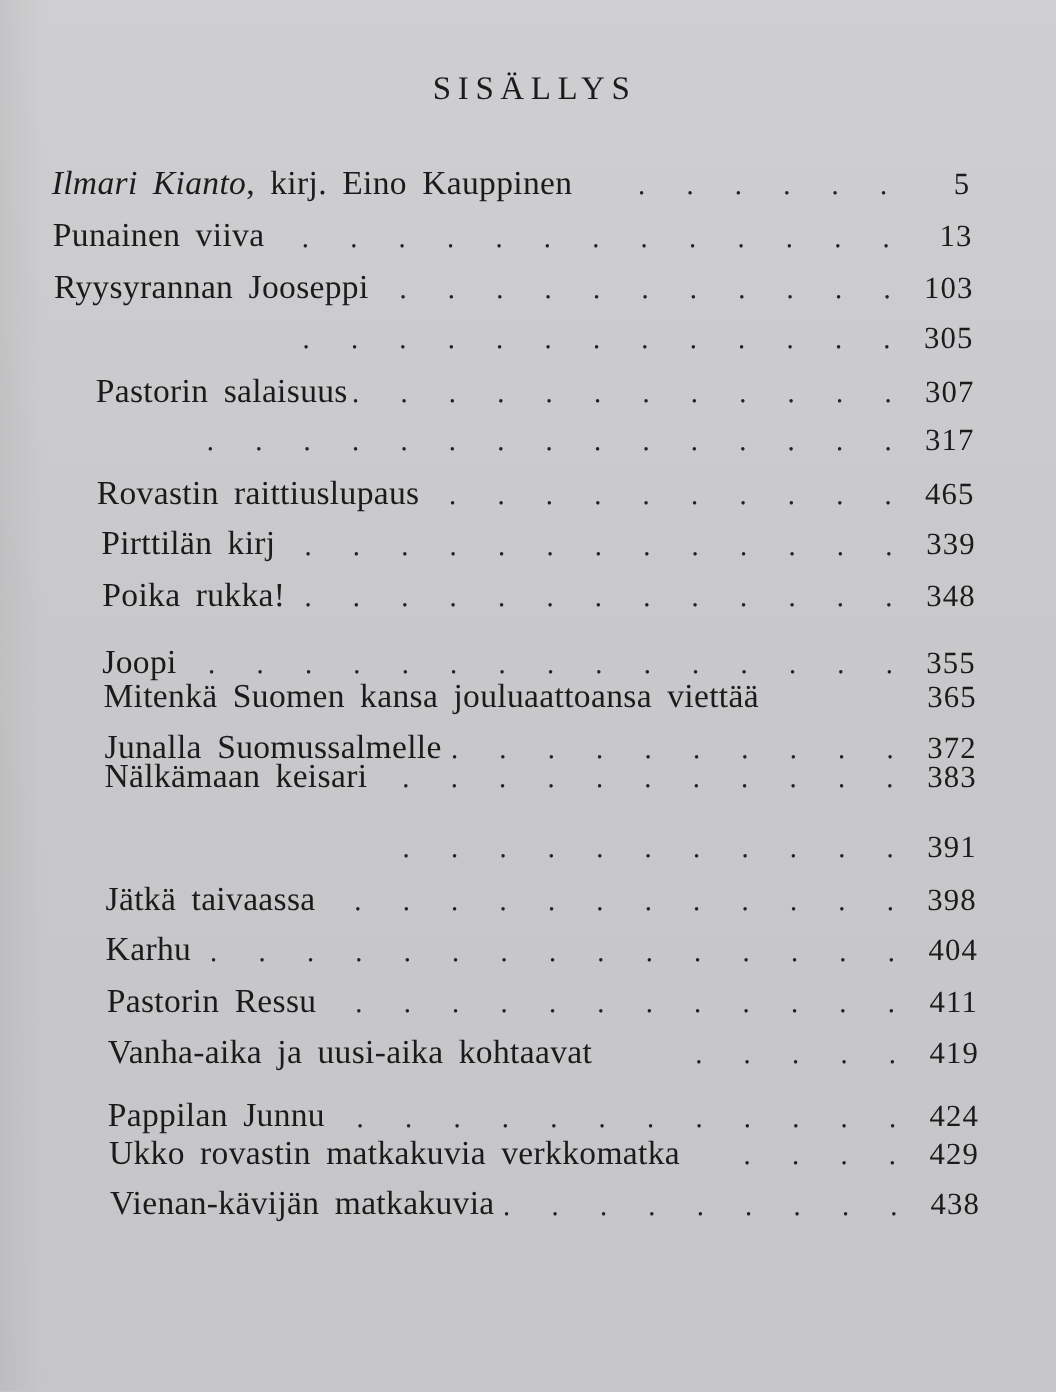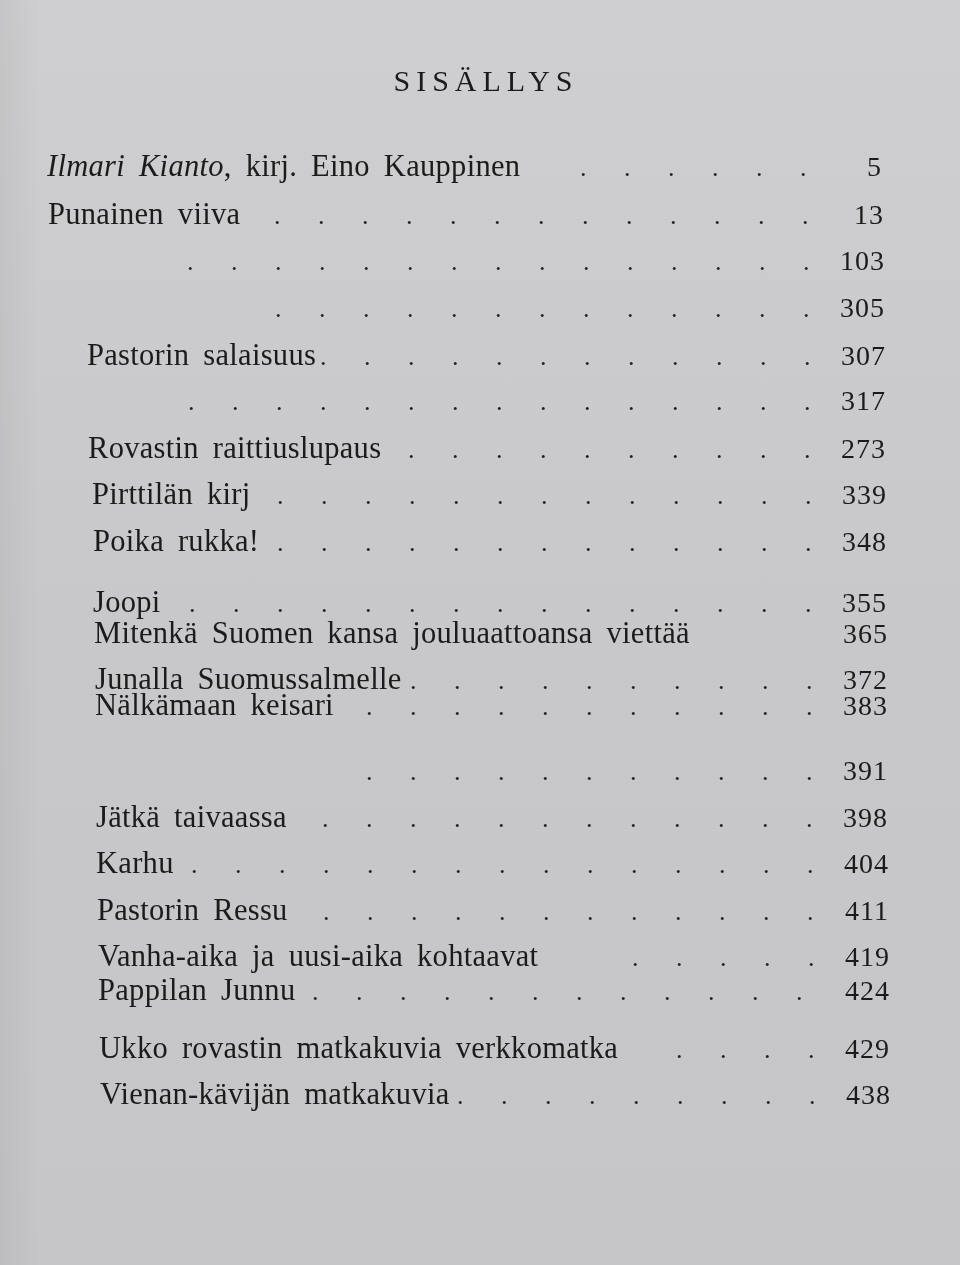--- a/index.html
+++ b/index.html
@@ -87,40 +87,41 @@
       <span class="label"><i>Ilmari Kianto</i><span>, kirj. Eino Kauppinen</span></span>
       <span class="dots">. . . . . .</span>
       <span class="page-num">5</span>
     </div>
     <div class="row" style="top:52px;left:48px;width:836px;">
       <span class="label">Punainen viiva</span>
       <span class="dots">. . . . . . . . . . . . . . . . . .</span>
       <span class="page-num">13</span>
     </div>
     <div class="row" style="top:99px;left:49px;width:836px;">
+      <span class="label">Ryysyrannan Jooseppi</span>
       <span class="dots">. . . . . . . . . . . . . . .</span>
       <span class="page-num">103</span>
     </div>
     <div class="row" style="top:146px;left:50px;width:835px;">
       <span class="dots">. . . . . . . . . . . . .</span>
       <span class="page-num">305</span>
     </div>
     <div class="row" style="top:193px;left:87px;width:799px;">
       <span class="label">Pastorin salaisuus</span>
       <span class="dots">. . . . . . . . . . . . . . .</span>
       <span class="page-num">307</span>
     </div>
     <div class="row" style="top:239px;left:87px;width:799px;">
       <span class="dots">. . . . . . . . . . . . . . .</span>
       <span class="page-num">317</span>
     </div>
     <div class="row" style="top:286px;left:88px;width:798px;">
       <span class="label">Rovastin raittiuslupaus</span>
       <span class="dots">. . . . . . . . . . . . .</span>
-      <span class="page-num">273</span>
+      <span class="page-num">465</span>
     </div>
     <div class="row" style="top:332px;left:92px;width:795px;">
       <span class="label">Pirttilän kirj</span>
       <span class="dots">. . . . . . . . . . . . . . . . .</span>
       <span class="page-num">339</span>
     </div>
     <div class="row" style="top:379px;left:93px;width:794px;">
       <span class="label">Poika rukka!</span>
       <span class="dots">. . . . . . . . . . . . . . . . .</span>
       <span class="page-num">348</span>
@@ -162,21 +163,21 @@
     <div class="row" style="top:748px;left:97px;width:792px;">
       <span class="label">Pastorin Ressu</span>
       <span class="dots">. . . . . . . . . . . . . . . .</span>
       <span class="page-num">411</span>
     </div>
     <div class="row" style="top:794px;left:98px;width:792px;">
       <span class="label">Vanha-aika ja uusi-aika kohtaavat</span>
       <span class="dots">. . . . .</span>
       <span class="page-num">419</span>
     </div>
-    <div class="row" style="top:828px;left:98px;width:792px;gap:12px;">
+    <div class="row" style="top:852px;left:98px;width:792px;">
       <span class="label">Pappilan Junnu</span>
       <span class="dots">. . . . . . . . . . . . . .</span>
       <span class="page-num">424</span>
     </div>
     <div class="row" style="top:886px;left:99px;width:791px;">
       <span class="label">Ukko rovastin matkakuvia verkkomatka</span>
       <span class="dots">. . . .</span>
       <span class="page-num">429</span>
     </div>
     <div class="row" style="top:932px;left:100px;width:791px;">

